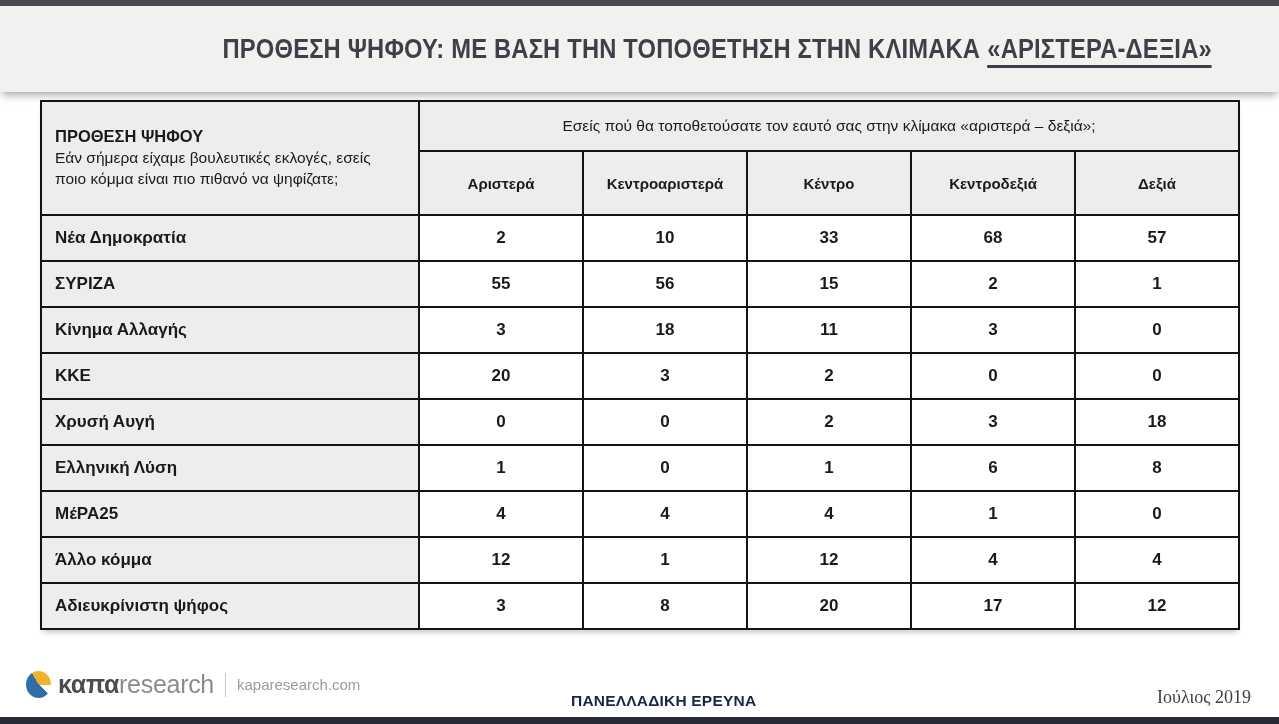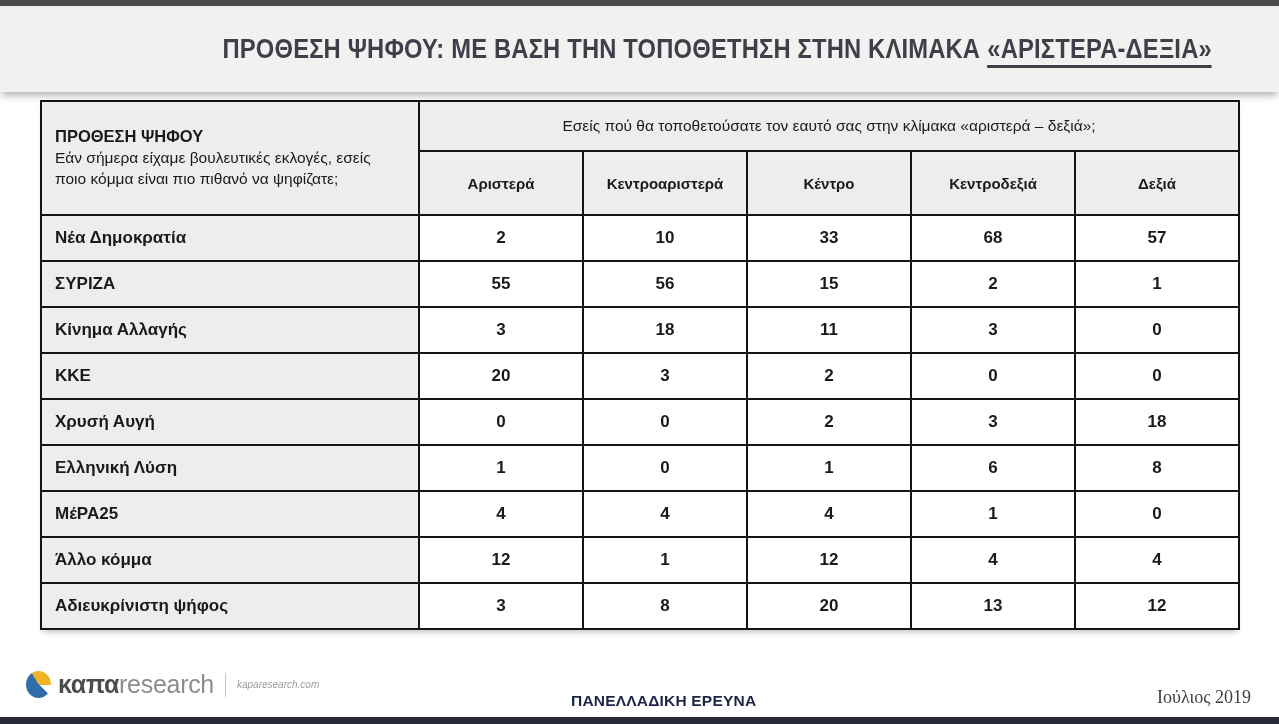--- a/index.html
+++ b/index.html
@@ -63,21 +63,21 @@
   }
   .logo-pie {
     width:25px; height:27px; border-radius:50%;
     background:conic-gradient(from -30deg, #efb32a 0deg 120deg, #ffffff 120deg 162deg, #2f6ea8 162deg 360deg);
     margin-right:7px;
   }
   .brand { font-size:25px; letter-spacing:-0.3px; white-space:nowrap; }
   .brand .b1 { font-weight:bold; color:#4c4c4c; }
   .brand .b2 { font-weight:normal; color:#8c8c8c;margin-top:32px; }
   .logo-divider { width:1px; height:24px; background:#c9c9c9; margin:0 11px; }
-  .site-url { font-size:10px; color:#9b9b9b;font-style:italic; }
+  .site-url { font-size:15px; color:#9b9b9b; }
 
   .survey-type {
     position:absolute; left:571px; top:44px; font-weight:bold; font-size:15.5px;
     color:#1a2547; letter-spacing:0.2px;
   }
   .date-label {
     position:absolute; right:28px; top:39px;
     font-family:"Liberation Serif", serif; font-size:18px; color:#3f4147;
   }
 
@@ -180,21 +180,21 @@
       <td class="val">1</td>
       <td class="val">12</td>
       <td class="val">4</td>
       <td class="val">4</td>
     </tr>
     <tr>
       <td class="row-label">Αδιευκρίνιστη ψήφος</td>
       <td class="val">3</td>
       <td class="val">8</td>
       <td class="val">20</td>
-      <td class="val">13</td>
+      <td class="val">17</td>
       <td class="val">12</td>
     </tr>
   </tbody>
 </table>
 
 <div class="footer">
   <div class="logo-row">
     <span class="logo-pie"></span>
     <span class="brand"><span class="b1">καπα</span><span class="b2">research</span></span>
     <span class="logo-divider"></span>

